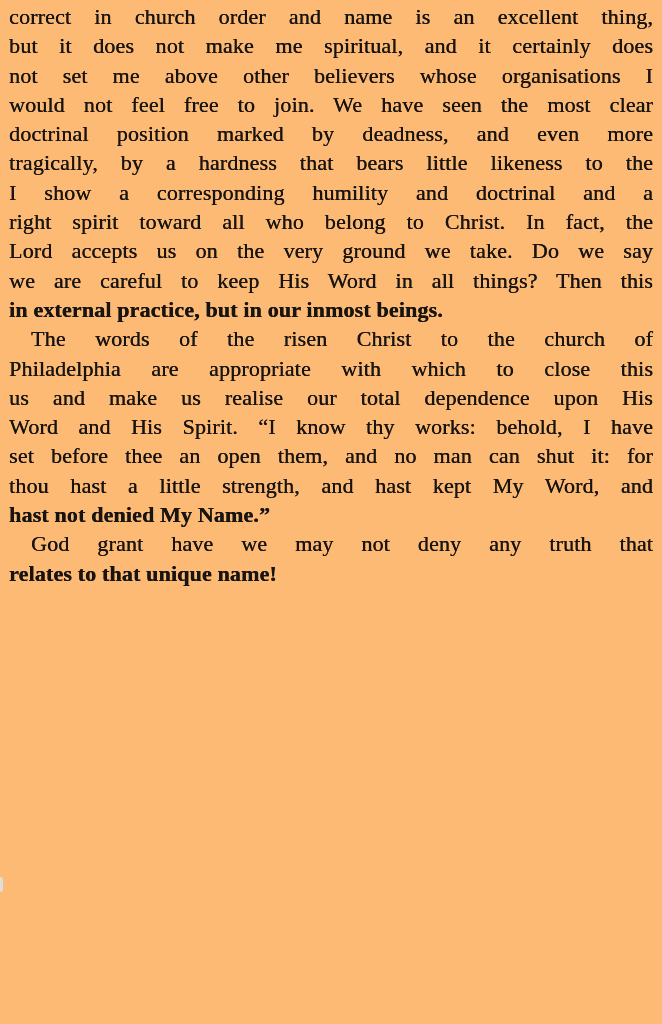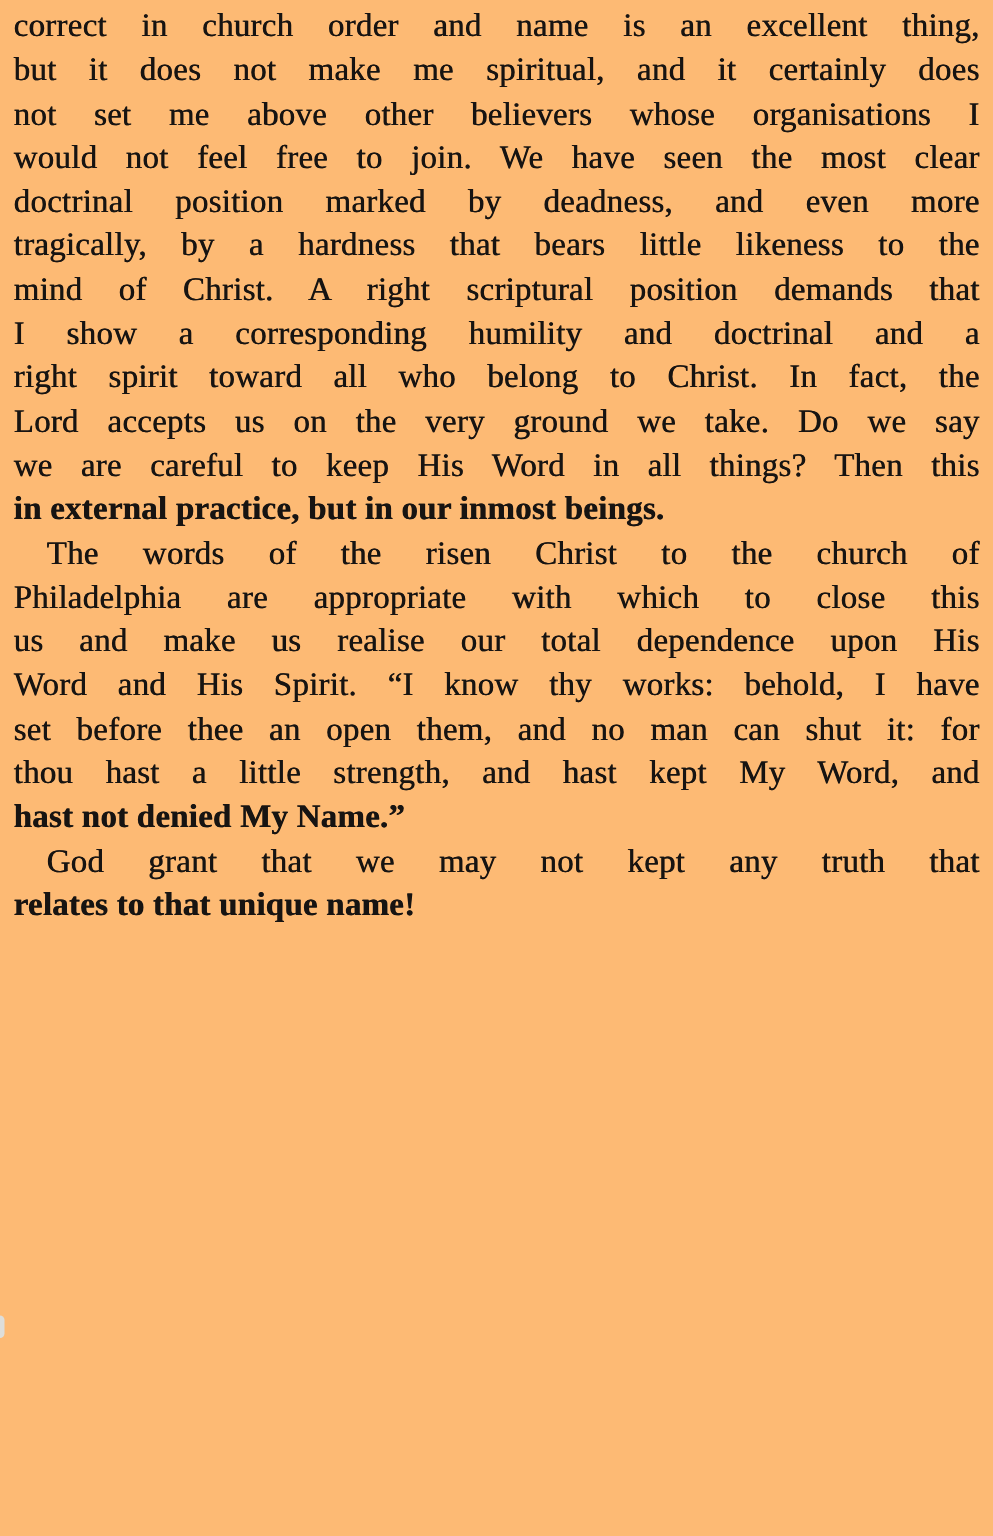--- a/index.html
+++ b/index.html
@@ -61,39 +61,38 @@
 <div class="page">
   <div class="textblock">
 
     <div class="paragraph">
       <div class="line">correct in church order and name is an excellent thing,</div>
       <div class="line">but it does not make me spiritual, and it certainly does</div>
       <div class="line">not set me above other believers whose organisations I</div>
       <div class="line">would not feel free to join. We have seen the most clear</div>
       <div class="line">doctrinal position marked by deadness, and even more</div>
       <div class="line">tragically, by a hardness that bears little likeness to the</div>
-      <div class="line">mind of Christ. A right scriptural position demands that</div>
       <div class="line">I show a corresponding humility and doctrinal and a</div>
       <div class="line">right spirit toward all who belong to Christ. In fact, the</div>
       <div class="line">Lord accepts us on the very ground we take. Do we say</div>
       <div class="line">we are careful to keep His Word in all things? Then this</div>
       <div class="line end">in external practice, but in our inmost beings.</div>
     </div>
 
     <div class="paragraph">
       <div class="line indent">The words of the risen Christ to the church of</div>
       <div class="line">Philadelphia are appropriate with which to close this</div>
       <div class="line">us and make us realise our total dependence upon His</div>
       <div class="line">Word and His Spirit. “I know thy works: behold, I have</div>
       <div class="line">set before thee an open them, and no man can shut it: for</div>
       <div class="line">thou hast a little strength, and hast kept My Word, and</div>
       <div class="line end">hast not denied My Name.”</div>
     </div>
 
     <div class="paragraph">
-      <div class="line indent">God grant that we may not kept any truth that</div>
+      <div class="line indent">God grant have we may not deny any truth that</div>
       <div class="line end">relates to that unique name!</div>
     </div>
 
   </div>
 
   <div class="scan-mark"></div>
 </div>
 
 </body></html>

